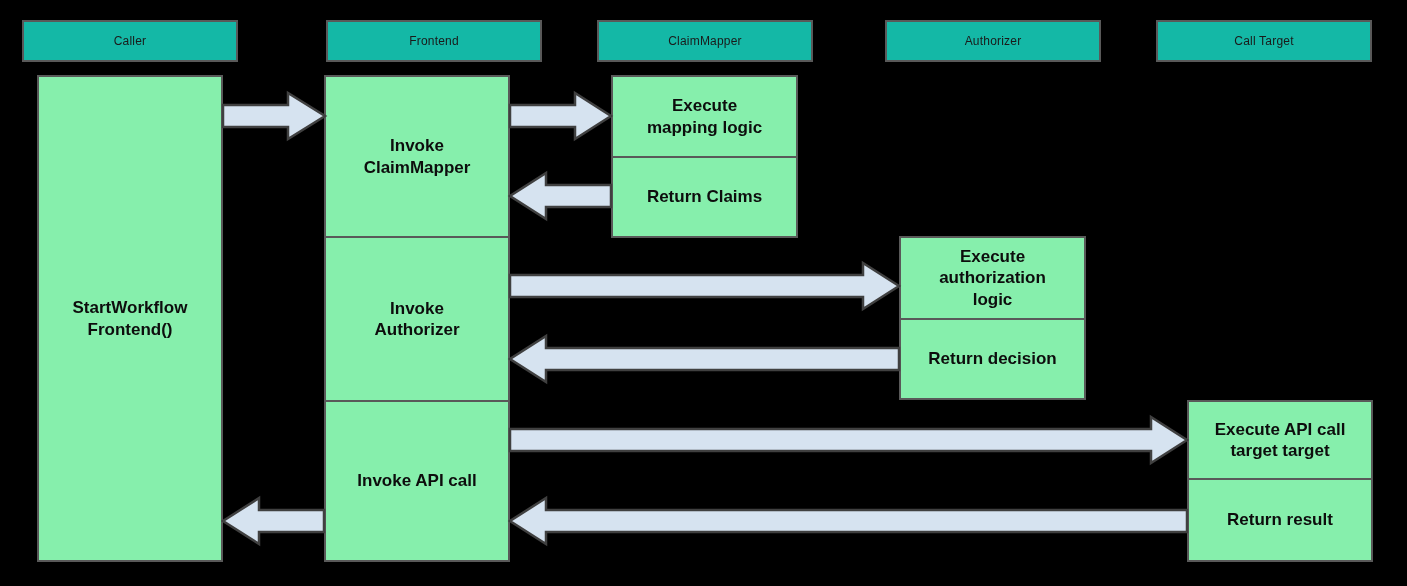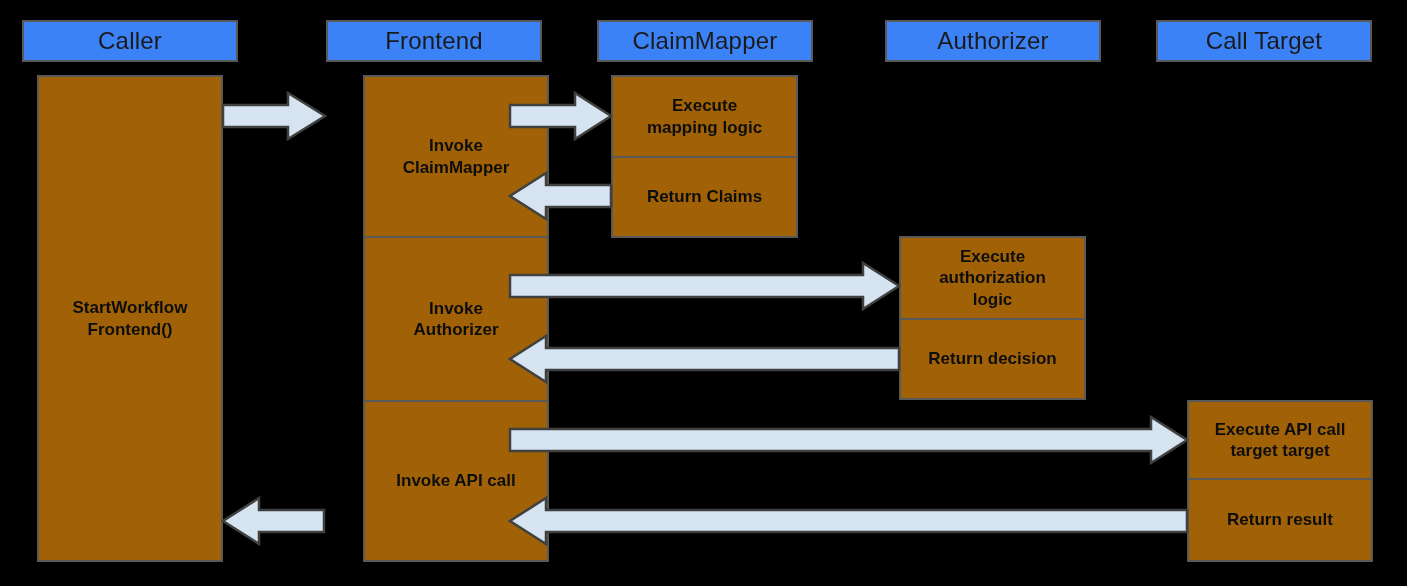--- a/index.html
+++ b/index.html
@@ -14,36 +14,36 @@
     position: relative;
     width: 1407px;
     height: 586px;
     background: #000000;
     overflow: hidden;
   }
 
   
   .participant-header {
     position: absolute;
-    background: #3b82f6;
+    background: #14b8a6;
     border: 2px solid #595959;
     box-sizing: border-box;
     display: flex;
     align-items: center;
     justify-content: center;
     color: #1a1a1a;
-    font-size: 24px;
+    font-size: 12px;
     font-weight: 400;
     letter-spacing: 0.2px;
   }
 
   
   .activation {
     position: absolute;
-    background: #a16207;
+    background: #86efac;
     border: 2px solid #595959;
     box-sizing: border-box;
     display: flex;
     flex-direction: column;
   }
   .activation-segment {
     flex: 1 1 auto;
     display: flex;
     align-items: center;
     justify-content: center;
@@ -102,21 +102,21 @@
     <span>Call Target</span>
   </div>
 
   <div class="activation" style="left:37px; top:75px; width:186px; height:487px;">
     <div class="activation-segment blank" style="border-bottom:none;"></div>
     <div class="activation-segment" style="border-bottom:none; white-space:pre-line; flex:0 0 70px;">StartWorkflow
 Frontend()</div>
     <div class="activation-segment blank" style="border-bottom:none;"></div>
   </div>
 
-  <div class="activation" style="left:324px; top:75px; width:186px; height:487px;margin-left:39px;">
+  <div class="activation" style="left:324px; top:75px; width:186px; height:487px;">
     <div class="activation-segment" style="white-space:pre-line; flex:0 0 161px;">Invoke
 ClaimMapper</div>
     <div class="activation-segment" style="white-space:pre-line; flex:0 0 164px;">Invoke
 Authorizer</div>
     <div class="activation-segment" style="white-space:pre-line; flex:1 1 auto;">Invoke API call</div>
   </div>
 
   <div class="activation" style="left:611px; top:75px; width:187px; height:163px;">
     <div class="activation-segment" style="white-space:pre-line; flex:0 0 81px;">Execute
 mapping logic</div>

